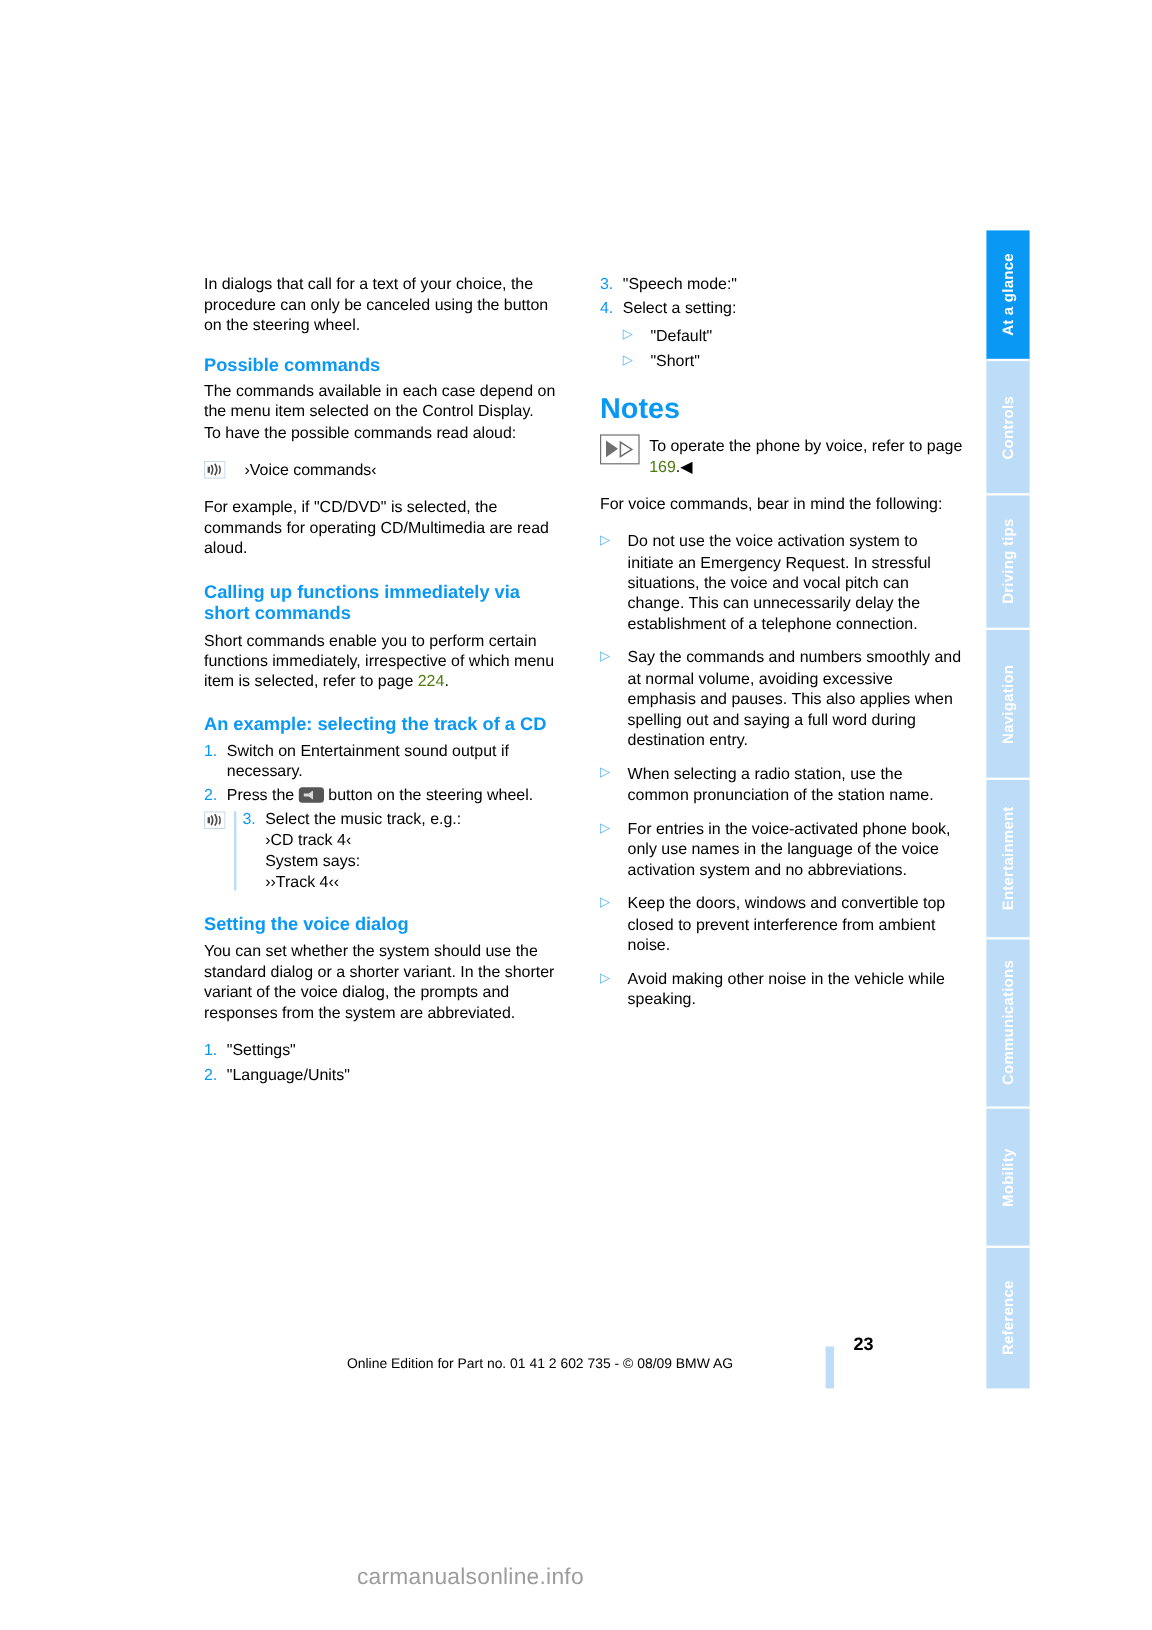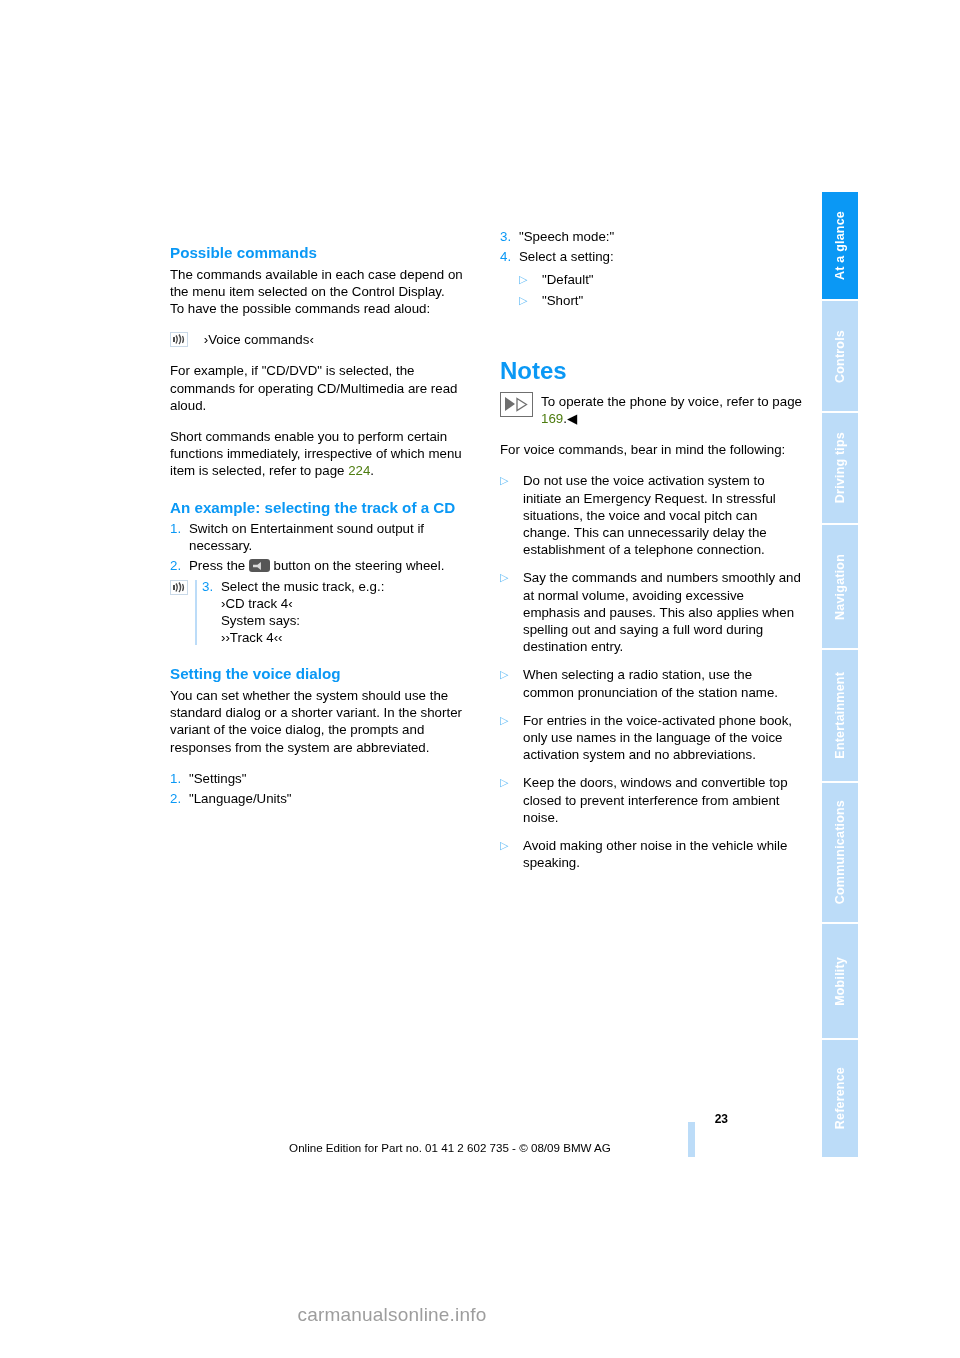--- a/index.html
+++ b/index.html
@@ -332,25 +332,25 @@
 
   
   .footer {
     position: absolute;
     left: 170px;
     top: 1112px;
     width: 560px;
     text-align: center;
   }
   .page-num {
-    font-size: 12px;
+    font-size: 15px;
     font-weight: bold;
     text-align: right;
     padding-right: 2px;
-    margin-bottom: 15px;
+    margin-bottom: 1px;
   }
   .imprint {
     font-size: 11.6px;
     text-align: center;
   }
   .footer-rule {
     position: absolute;
     left: 688px;
     top: 1122px;
     width: 7px;
@@ -396,40 +396,42 @@
     <div class="tab" style="flex:0 0 116px">
       <span class="tab-label">Mobility</span>
     </div>
     <div class="tab" style="flex:0 0 117px">
       <span class="tab-label">Reference</span>
     </div>
   </div>
 
   <div class="col col-left">
 
+    <p>In dialogs that call for a text of your choice, the procedure can only be canceled using the button on the steering wheel.</p>
 
     <h2 class="section first">Possible commands</h2>
     <p class="tight">The commands available in each case depend on the menu item selected on the Control Display.</p>
     <p>To have the possible commands read aloud:</p>
 
     <p>
       <span class="voice-icon">
         <svg width="18" height="15" viewBox="0 0 18 15">
           <rect x="0.5" y="0.5" width="17" height="14" fill="#ffffff" stroke="#c9d9e8" stroke-width="1"></rect>
           <path d="M3 5 h2 v5 h-2 z" fill="#4a4a4a"></path>
           <path d="M6 3.5 q2.5 3.5 0 8" fill="none" stroke="#4a4a4a" stroke-width="1.4"></path>
           <path d="M9 2.5 q3.3 5 0 9.5" fill="none" stroke="#4a4a4a" stroke-width="1.4"></path>
           <path d="M12.5 4 q2 3.5 0 7" fill="none" stroke="#4a4a4a" stroke-width="1.2"></path>
         </svg>
       </span>
       <span style="display:inline-block;width:12px"></span><span>›Voice commands‹</span>
     </p>
 
     <p>For example, if "CD/DVD" is selected, the commands for operating CD/Multimedia are read aloud.</p>
 
+    <h2 class="section">Calling up functions immediately via short commands</h2>
     <p><span>Short commands enable you to perform certain functions immediately, irrespective of which menu item is selected, refer to page </span><span class="pref">224</span><span>.</span></p>
 
     <h2 class="section">An example: selecting the track of a CD</h2>
 
     <ul class="steps">
       <li class="step">
         <span class="step-num">1.</span>
         <span class="step-body">Switch on Entertainment sound output if necessary.</span>
       </li>
       <li class="step">
@@ -498,21 +500,21 @@
       <li class="bullet narrow">
         <span class="bullet-mark">▷</span>
         <span class="bullet-text">"Default"</span>
       </li>
       <li class="bullet narrow">
         <span class="bullet-mark">▷</span>
         <span class="bullet-text">"Short"</span>
       </li>
     </ul>
 
-    <h1 class="big" style="margin-top:48px">Notes</h1>
+    <h1 class="big" style="margin-top:18px">Notes</h1>
 
     <div class="note-row">
       <div class="note-icon">
         <svg class="note-tri" viewBox="0 0 13 15">
           <path d="M2 1.5 L11.5 7.5 L2 13.5 Z" fill="none" stroke="#6f6f6f" stroke-width="1.3"></path>
         </svg>
       </div>
       <div class="note-body"><span>To operate the phone by voice, refer to page </span><span class="pref">169</span><span>.◀</span></div>
     </div>
 

